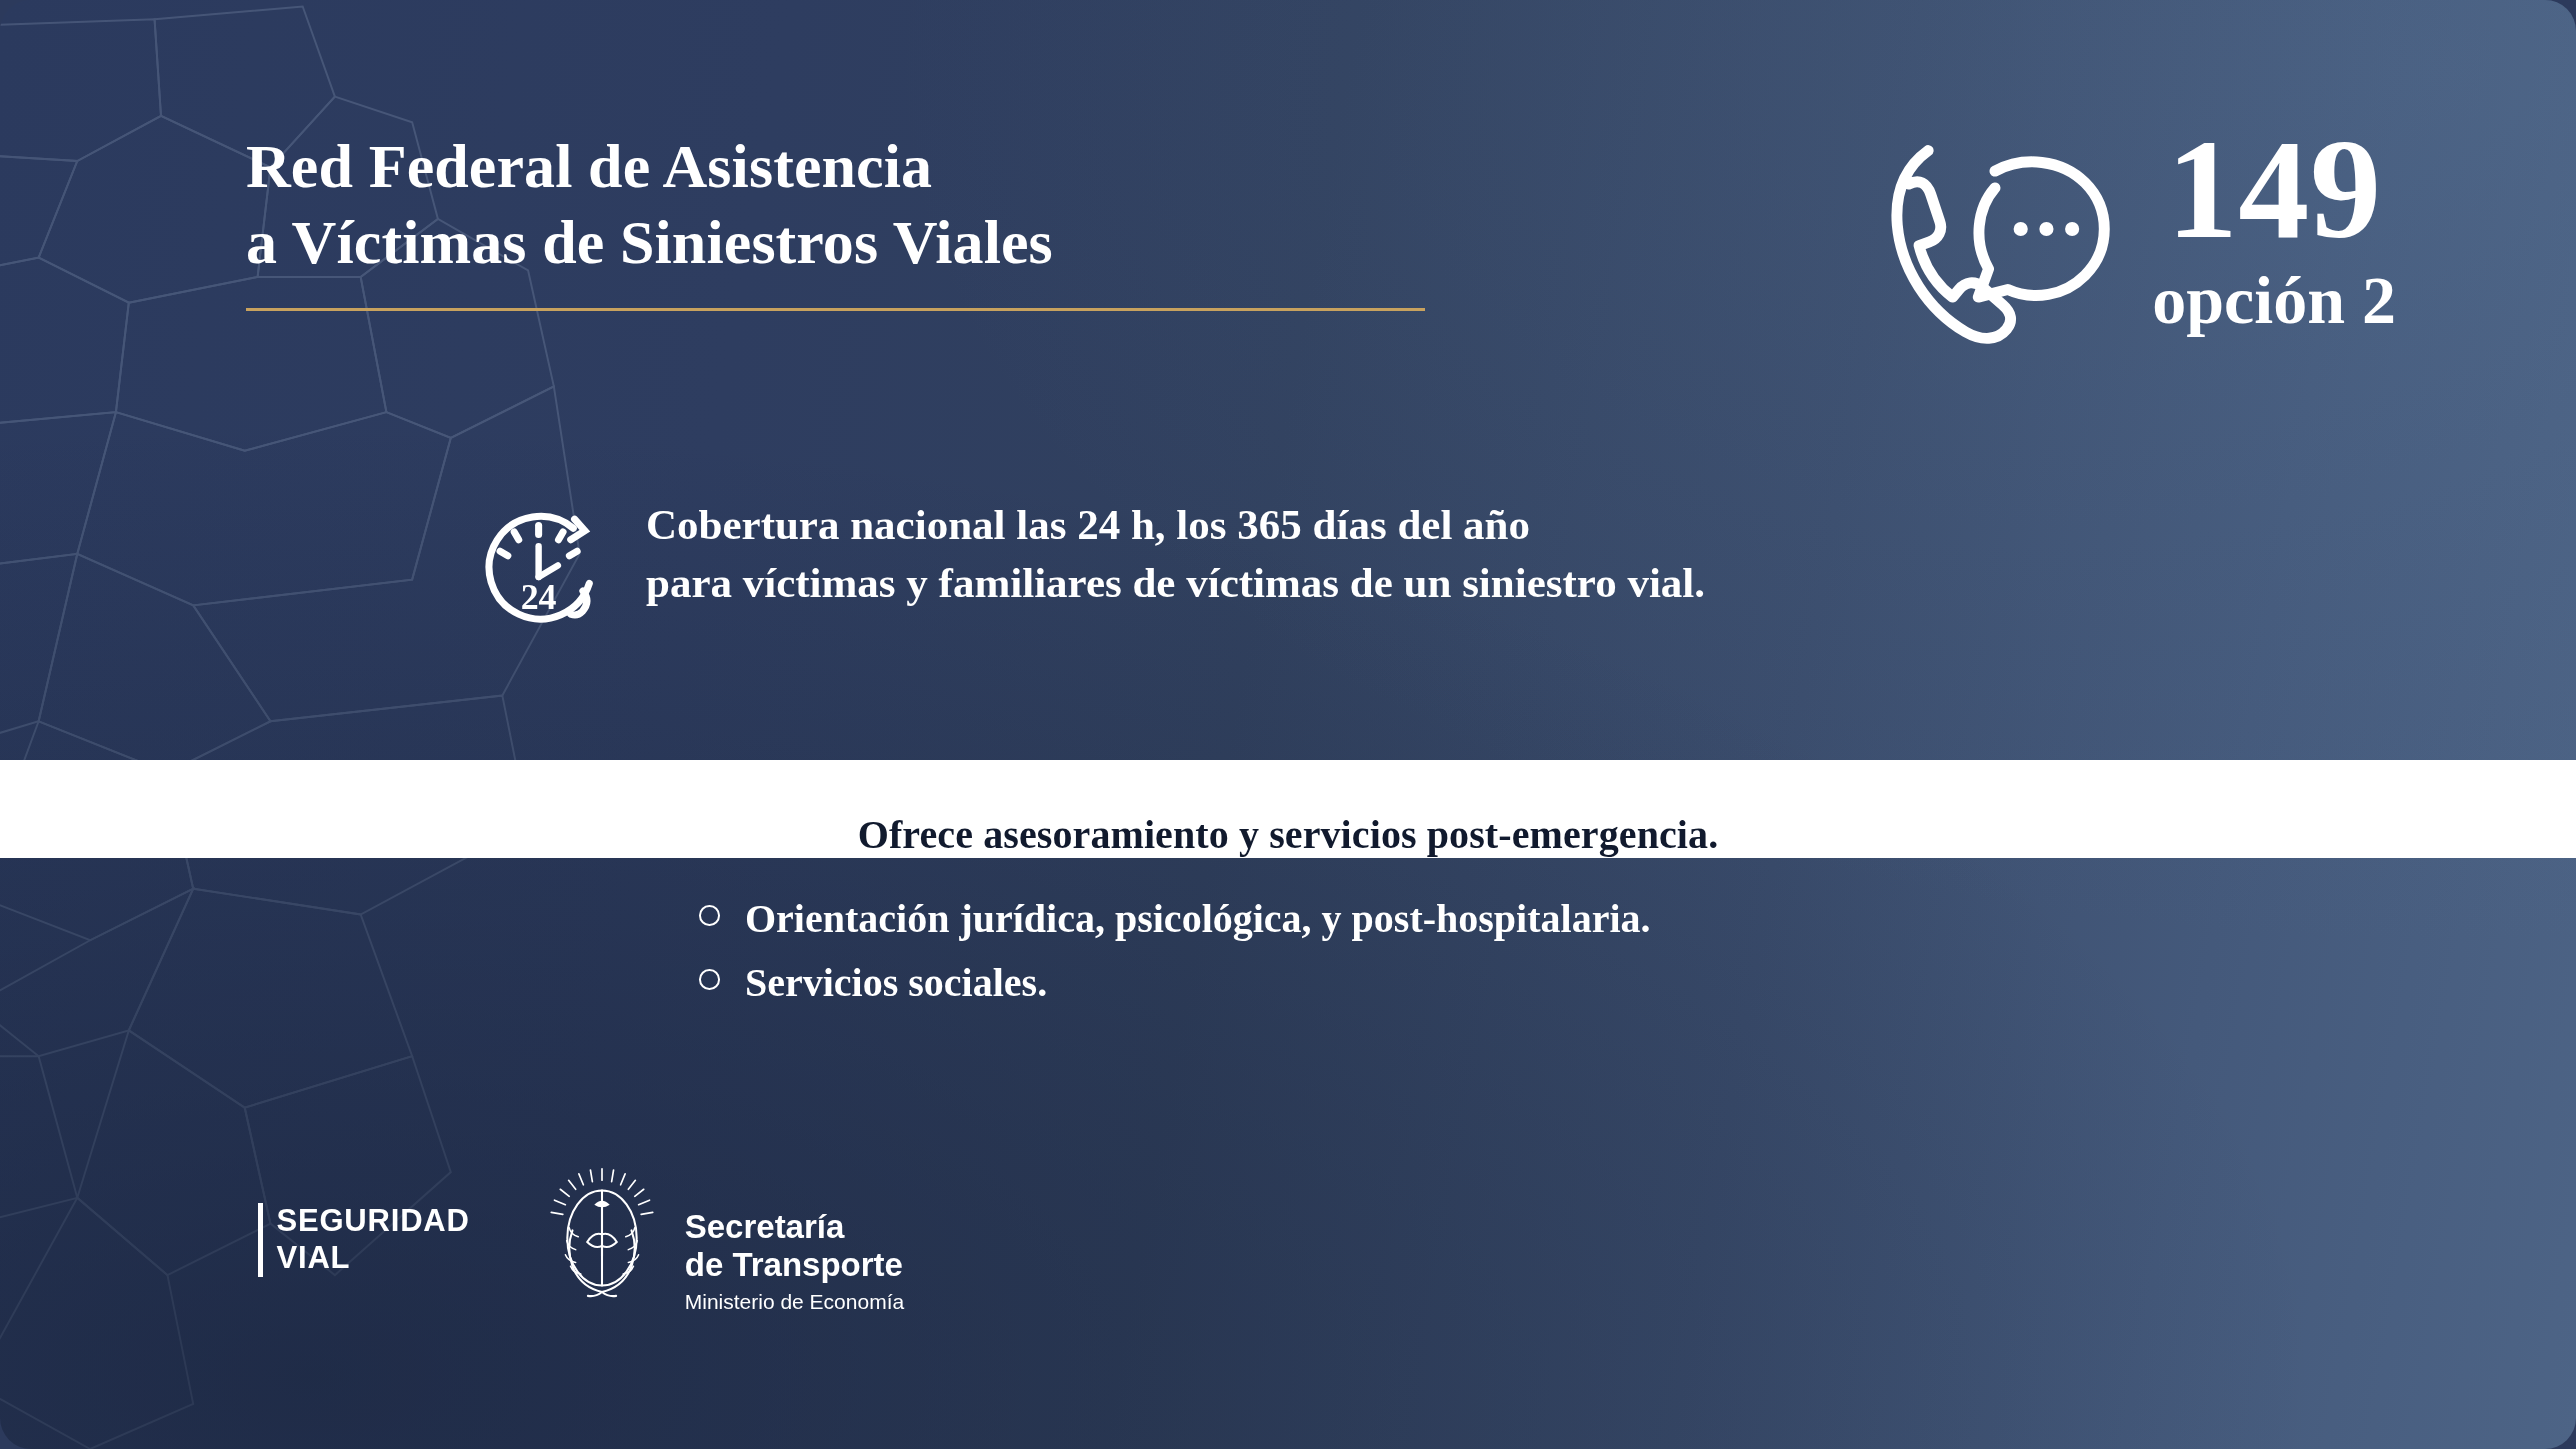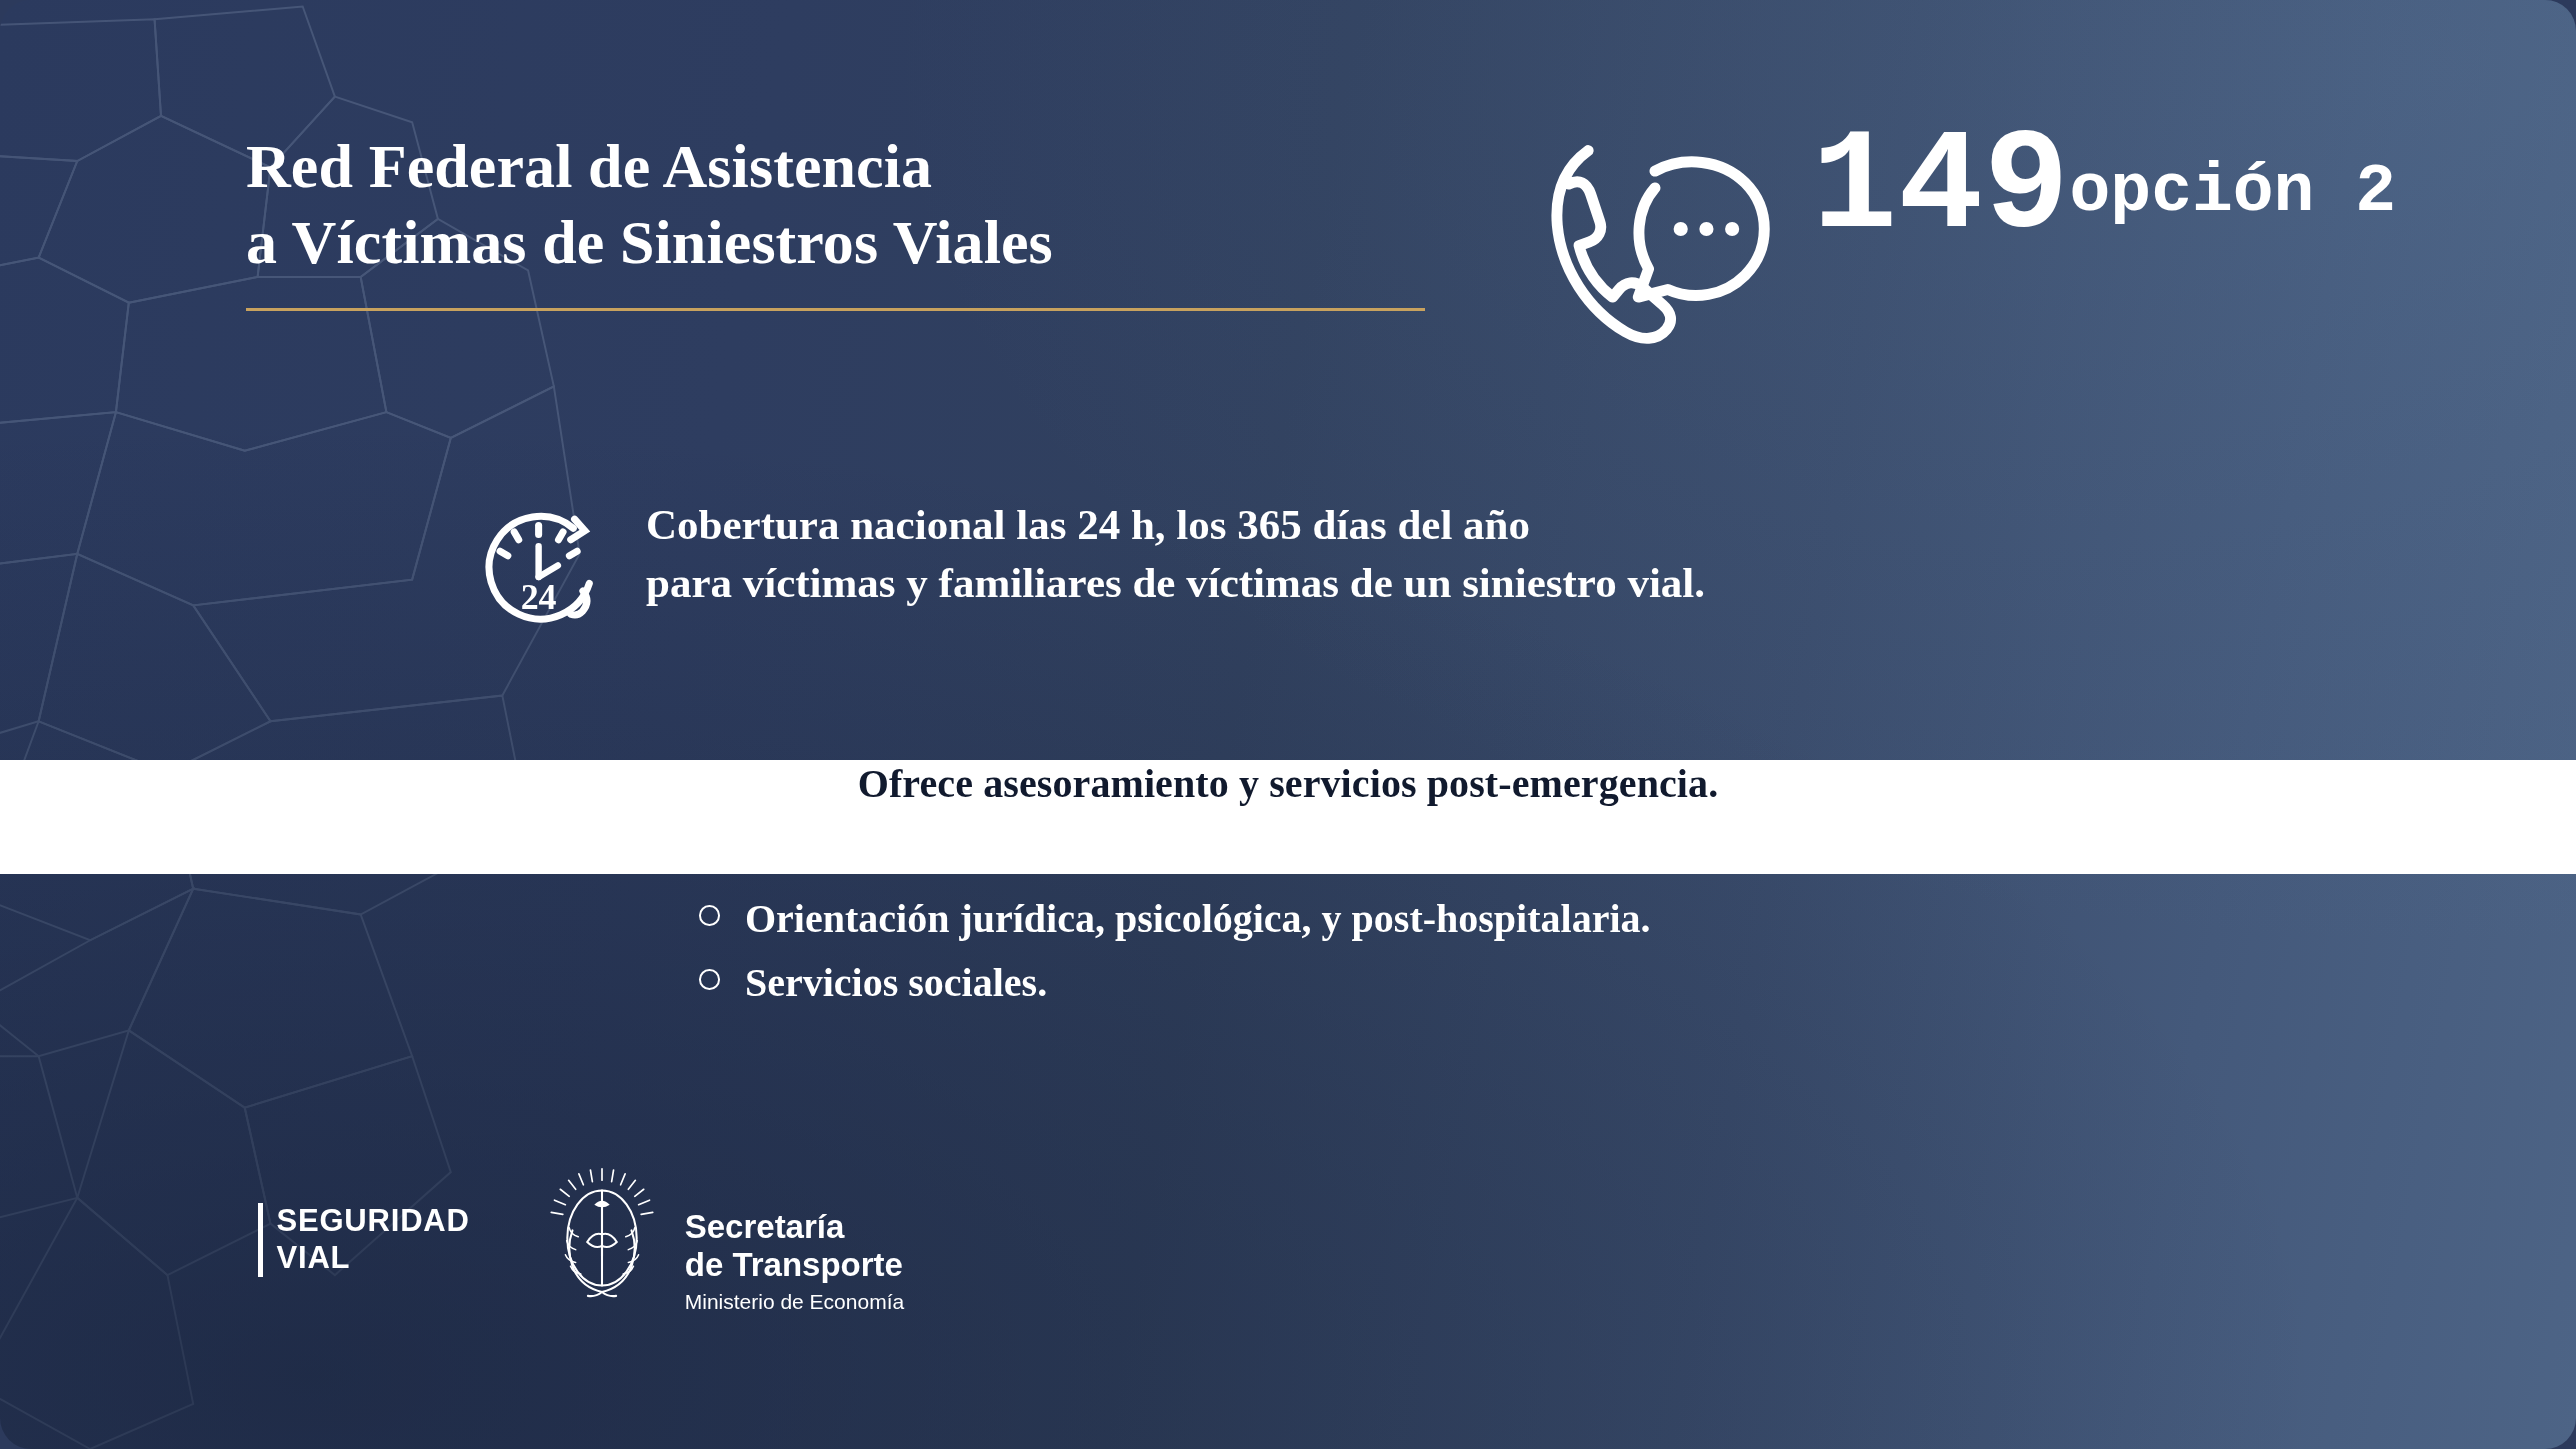--- a/index.html
+++ b/index.html
@@ -89,22 +89,22 @@
     align-items: flex-start;
   }
   .phone-icon {
     width: 270px;
     height: 232px;
     margin-top: 9px;
     margin-right: 13px;
   }
   .phone-number-wrap {
     display: flex;
+    flex-direction: column;
     align-items: center;
-    font-family: Liberation Mono, monospace;
   }
   .phone-number {
     color: #ffffff;
     font-size: 142px;
     font-weight: bold;
     line-height: 0.95;
     letter-spacing: 0.6px;
   }
   .phone-option {
     color: #ffffff;
@@ -135,24 +135,24 @@
     font-weight: bold;
     white-space: nowrap;
   }
 
   
   .band {
     position: absolute;
     left: 0;
     top: 760px;
     width: 2576px;
-    height: 114px;
+    height: 98px;
     background: #ffffff;
     display: flex;
-    align-items: flex-start;
+    align-items: flex-end;
     justify-content: center;
   }
   .band-text {
     color: #111a2e;
     font-size: 40px;
     font-weight: bold;
     letter-spacing: 0.1px;
   }
 
   

